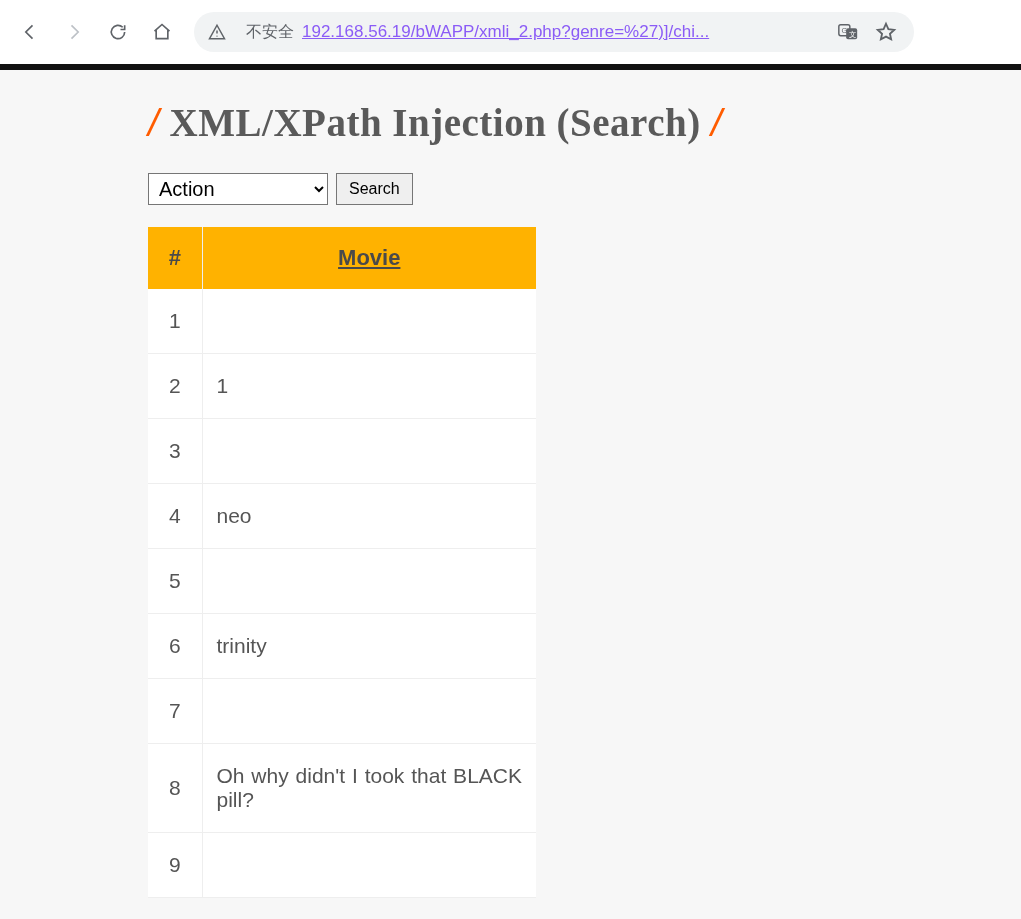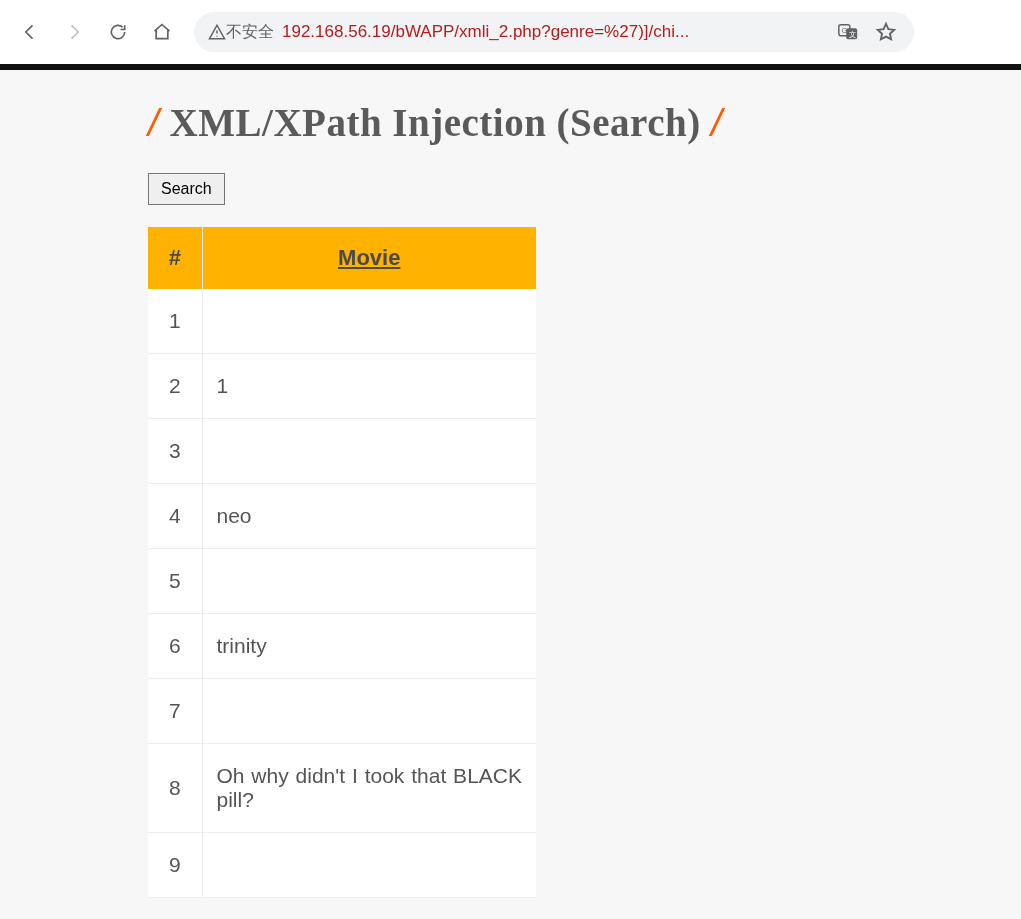--- a/index.html
+++ b/index.html
@@ -45,31 +45,32 @@
       padding: 0 14px;
       gap: 8px;
       color: #202124;
       font-size: 17px;
       margin: 0 6px;
       max-width: 720px;
     }
     .security-badge {
       display: inline-flex;
       align-items: center;
-      gap: 0;
+      gap: 20px;
       color: #5f6368;
       font-size: 16px;
       white-space: nowrap;
     }
     .url-text {
       flex: 1;
       white-space: nowrap;
       overflow: hidden;
       text-overflow: ellipsis;
-      color: #b91c1c;
+      color: #8b5cf6;
+      text-decoration: underline;
     }
     .right-icons {
       display: flex;
       align-items: center;
       gap: 10px;
       margin-left: 4px;
     }
     .right-icons .icon-btn {
       width: 28px; height: 28px;
       display:flex; align-items:center; justify-content:center;
@@ -212,20 +213,23 @@
 
 <div class="page">
   <div class="content">
     <h1 class="page-title">
       <span class="slash">/</span>
       <span>XML/XPath Injection (Search)</span>
       <span class="slash">/</span>
     </h1>
 
     <div class="search-row">
+      <select class="genre-select">
+        <option>Action</option>
+      </select>
       <button class="search-button">Search</button>
     </div>
 
     <table class="results-table">
       <thead>
         <tr>
           <th class="num-col">#</th>
           <th>Movie</th>
         </tr>
       </thead>

